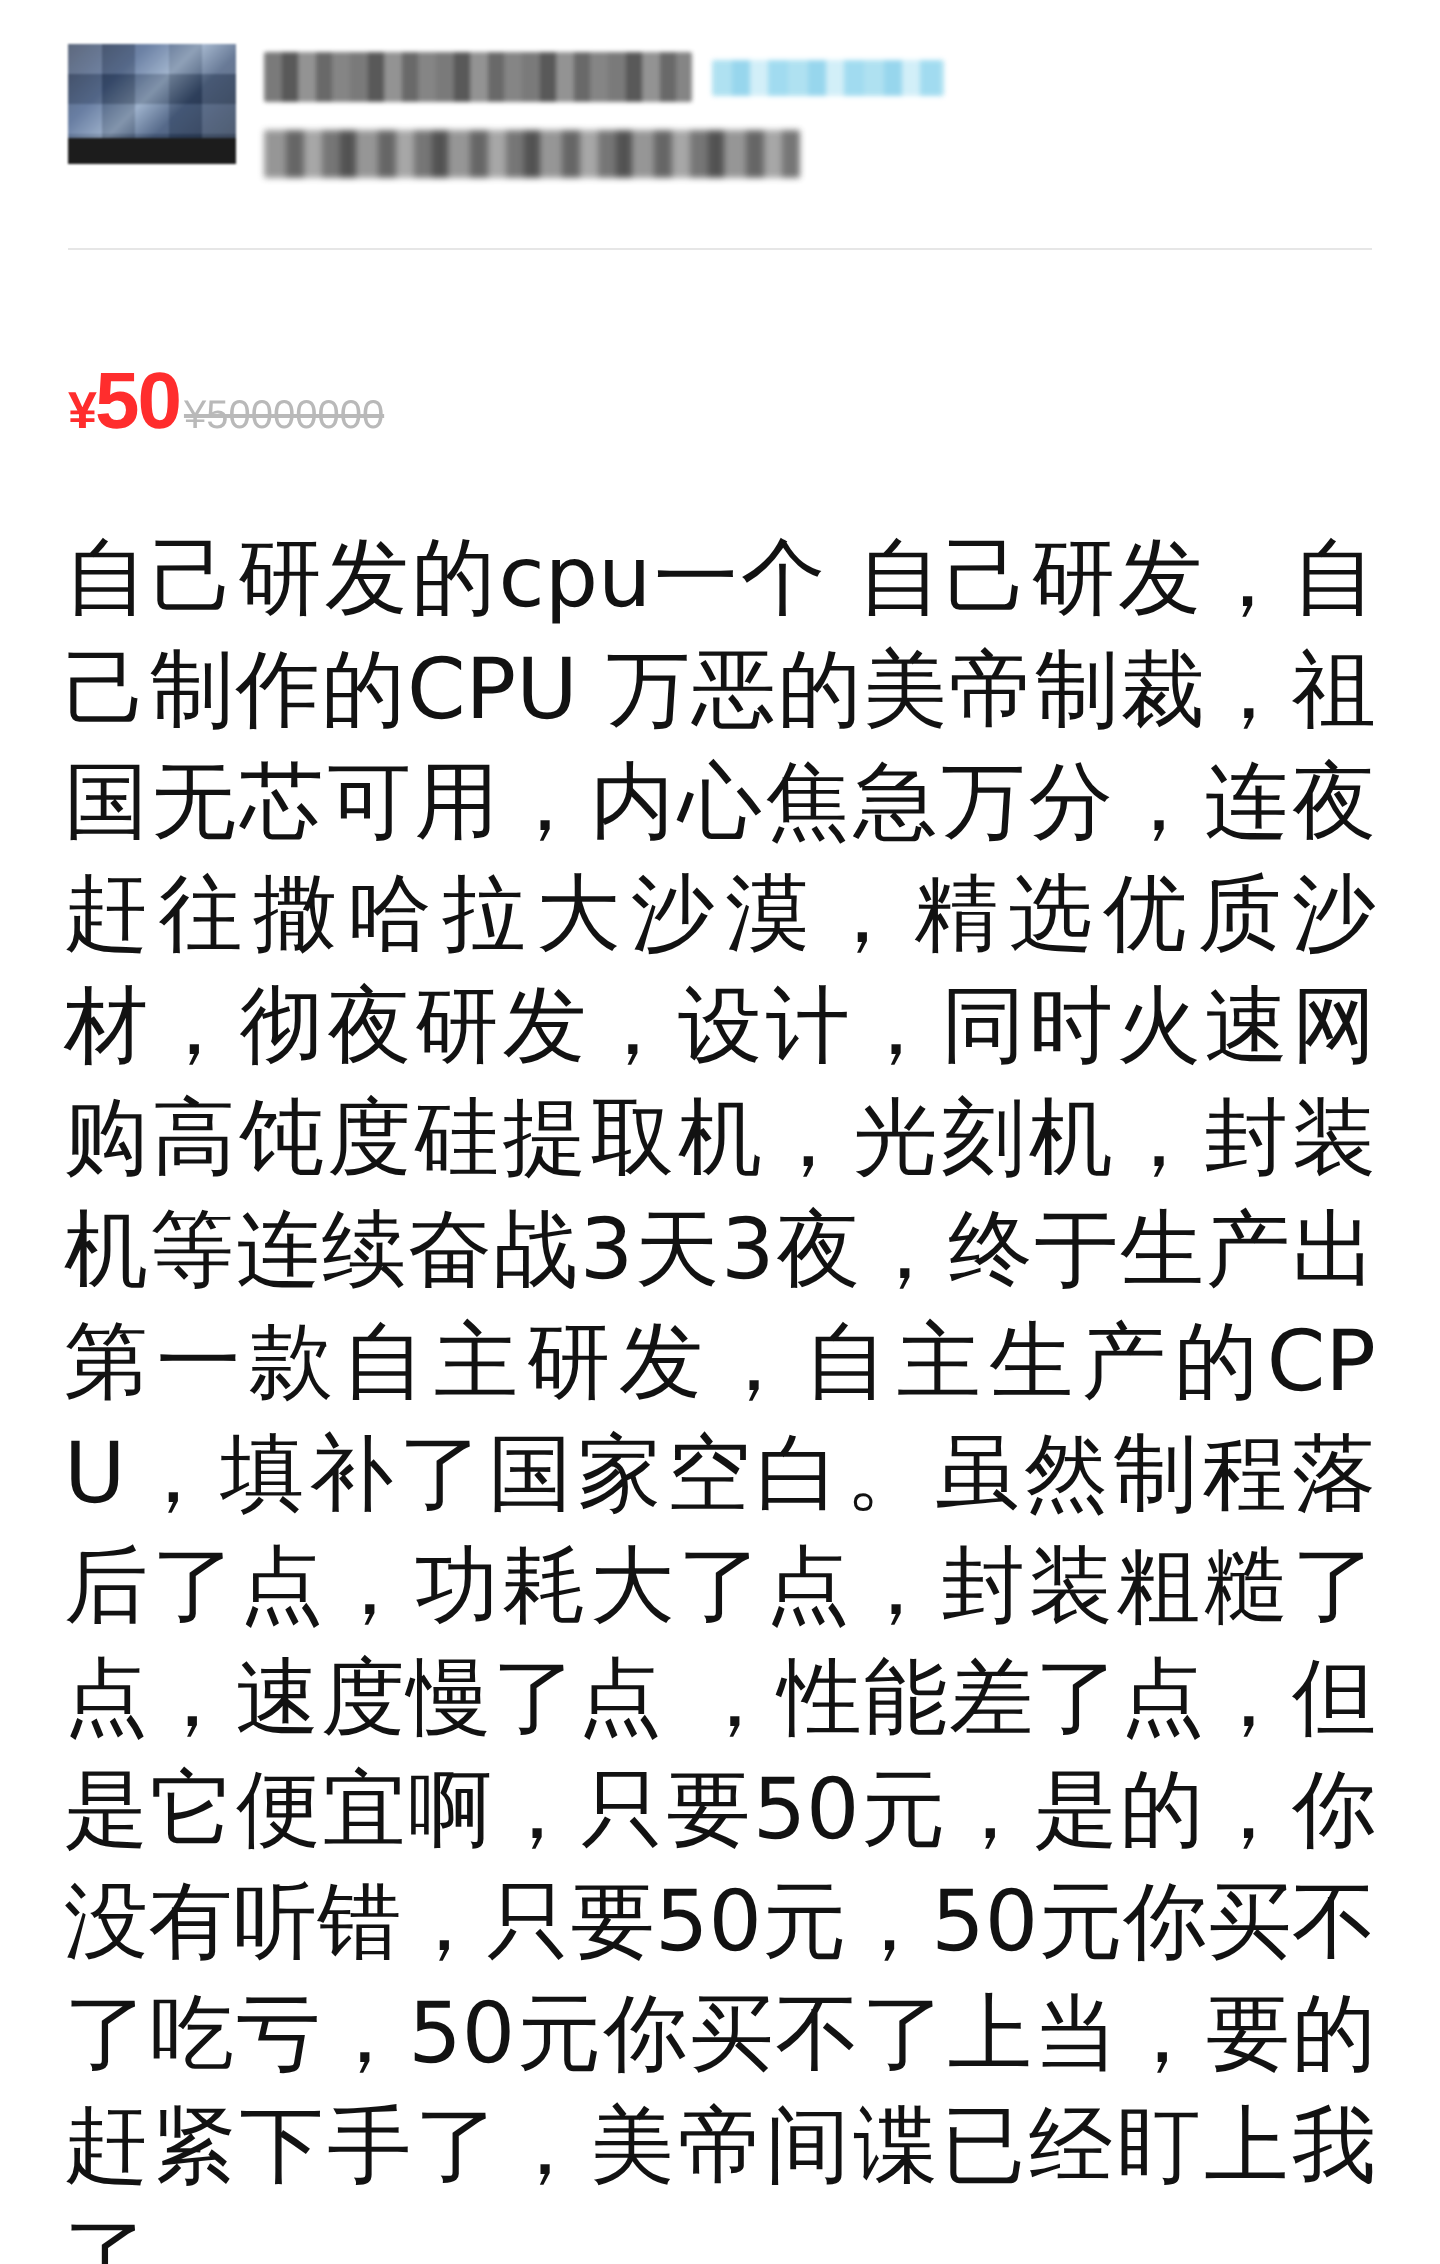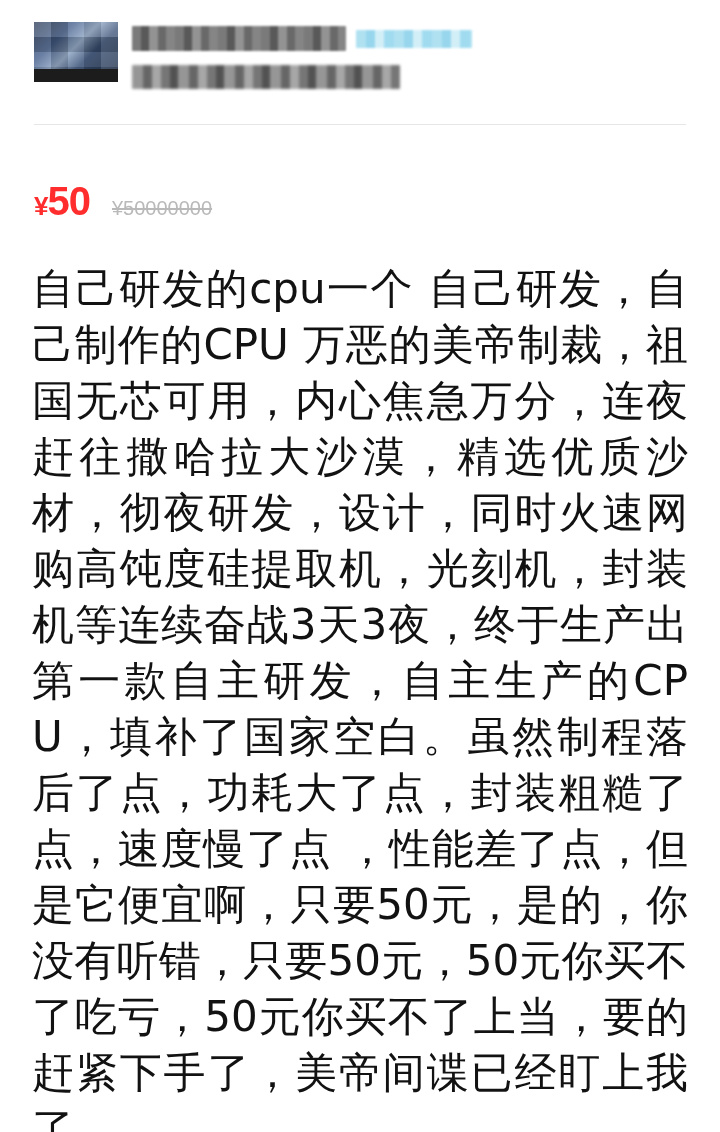--- a/index.html
+++ b/index.html
@@ -127,21 +127,21 @@
     color: #ff2d2d;
     font-size: 40px;
     font-weight: bold;
     line-height: 1;
     letter-spacing: -1px;
     text-align: right;
   }
   .price-old {
     color: #b9b9b9;
     font-size: 20px;
-    margin-left: 22px;
+    margin-left: 2px;
     text-decoration: line-through;
     line-height: 1;
   }
 
   
   .body-text {
     padding: 40px 32px 0 32px;
     font-size: 42px;
     line-height: 56px;
     color: #121212;

